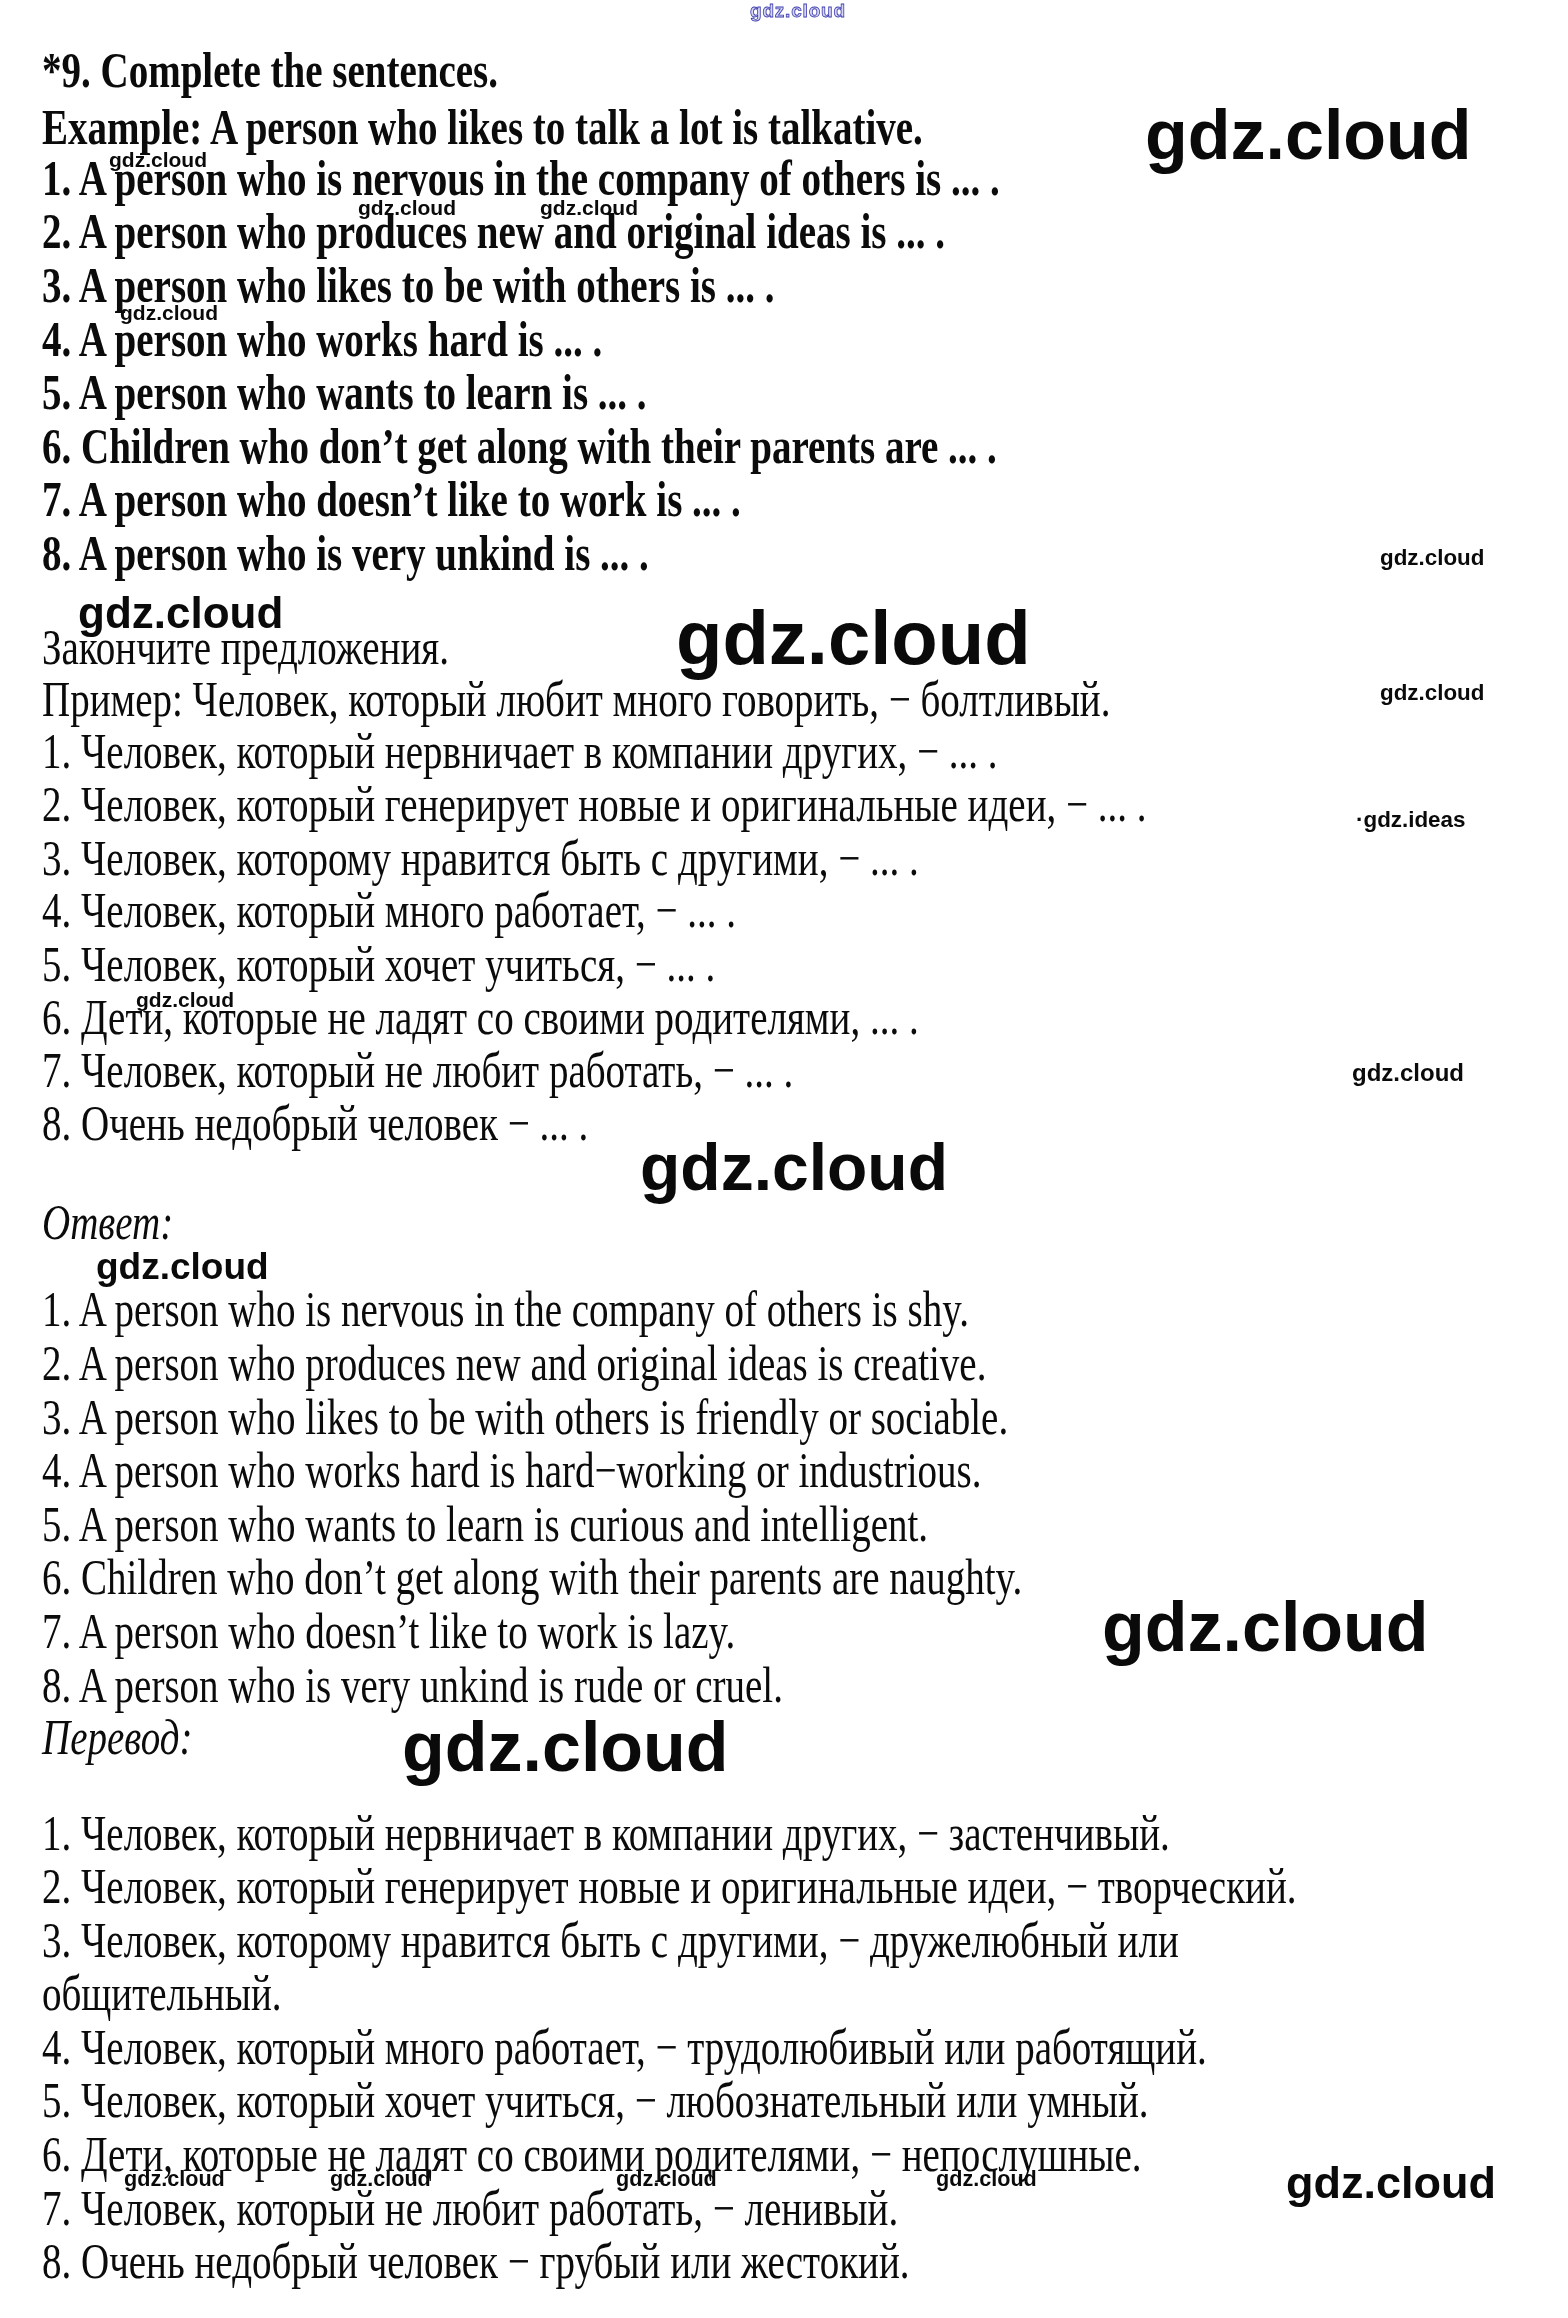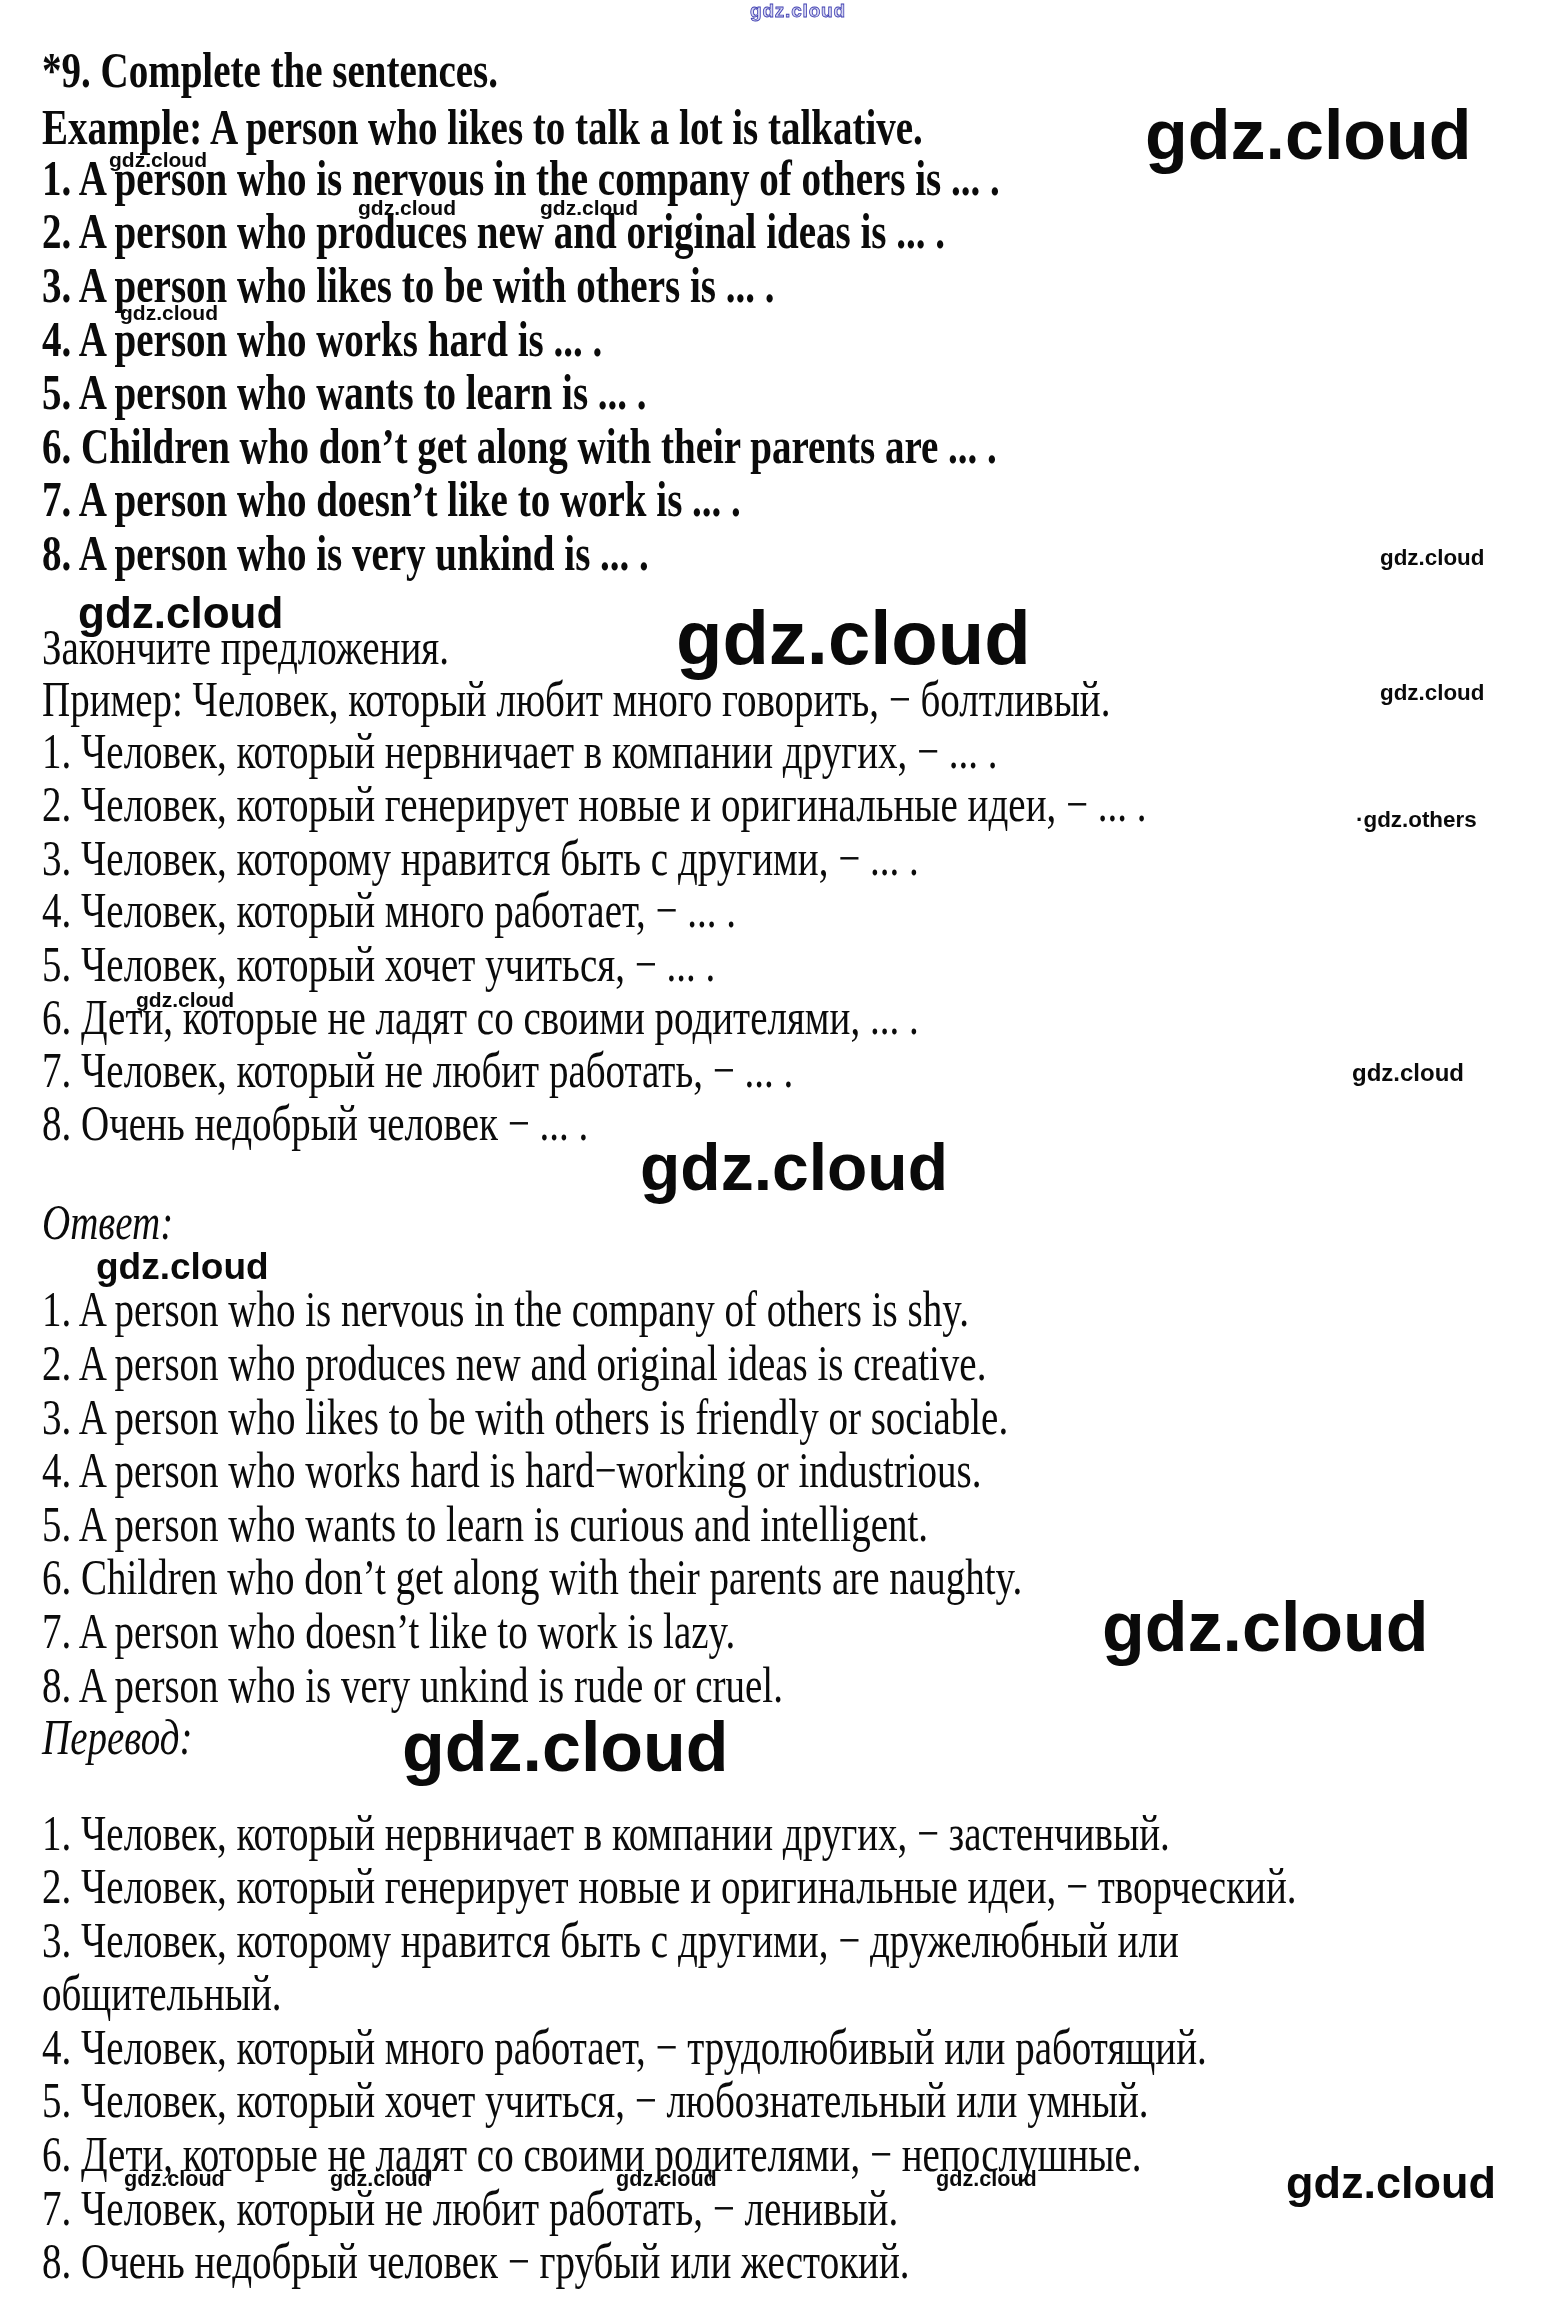--- a/index.html
+++ b/index.html
@@ -78,21 +78,21 @@
   <div class="wm wm-top-blue">gdz.cloud</div>
   <div class="wm wm-1">gdz.cloud</div>
   <div class="wm wm-2">gdz.cloud</div>
   <div class="wm wm-3">gdz.cloud</div>
   <div class="wm wm-4">gdz.cloud</div>
   <div class="wm wm-5">gdz.cloud</div>
   <div class="wm wm-6">gdz.cloud</div>
   <div class="wm wm-7">gdz.cloud</div>
   <div class="wm wm-8">gdz.cloud</div>
   <div class="wm wm-9">gdz.cloud</div>
-  <div class="wm wm-10">·gdz.others</div>
+  <div class="wm wm-10">·gdz.ideas</div>
   <div class="wm wm-11">gdz.cloud</div>
   <div class="wm wm-12">gdz.cloud</div>
   <div class="wm wm-13">gdz.cloud</div>
   <div class="wm wm-14">gdz.cloud</div>
   <div class="wm wm-15">gdz.cloud</div>
   <div class="wm wm-16">gdz.cloud</div>
   <div class="wm wm-17">gdz.cloud</div>
   <div class="wm wm-18">gdz.cloud</div>
   <div class="wm wm-19">gdz.cloud</div>
   <div class="wm wm-20">gdz.cloud</div>

